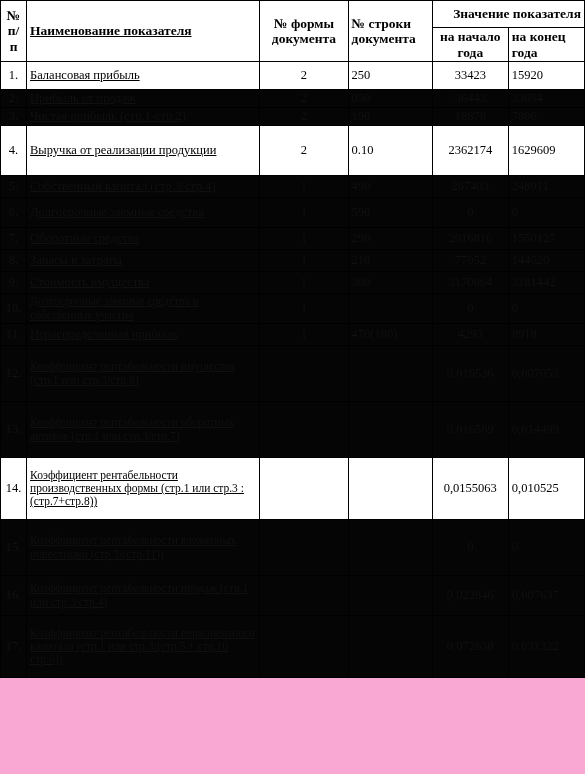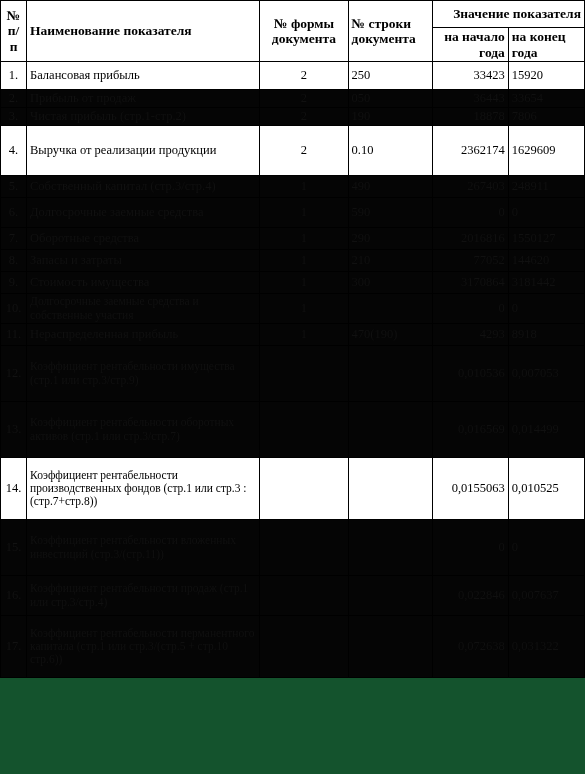--- a/index.html
+++ b/index.html
@@ -1,25 +1,25 @@
 <!DOCTYPE html>
 <html><head>
 <meta charset="utf-8">
 <style>
   html,body{margin:0;padding:0;background:#000;}
   body{width:585px;height:774px;font-family:"Liberation Serif",serif;color:#000;}
-  #sheet{position:relative;width:585px;height:774px;background:#14532d;overflow:hidden;}
+  #sheet{position:relative;width:585px;height:774px;background:#f9a8d4;overflow:hidden;}
   table{border-collapse:collapse;width:585px;table-layout:fixed;}
   td,th{border:1px solid #000;vertical-align:middle;background:#fff;padding:1px 3px;font-size:12.5px;line-height:1.15;}
   .hdr{background:#fff;font-weight:bold;text-align:right;font-size:13.5px;}
   .numcol{text-align:center;width:26px;}
-  .namecol{width:233px;text-align:left;}
+  .namecol{width:233px;text-align:left;text-decoration:underline;}
   .formcol{width:88px;text-align:center;}
   .rowcol{width:84px;text-align:left;}
-  .begcol{width:74px;text-align:right;margin-top:28px;}
+  .begcol{width:74px;text-align:center;margin-top:28px;}
   .endcol{width:74px;text-align:left;}
   
   tr.dark td{background:#050505;color:#101010;border-color:#000;}
   tr.dark td.numcol{background:#050505;color:#121212;}
   tr.light td{background:#fff;color:#000;}
   
   .hatch{
     background-color:#cfe3f2;
     background-image:repeating-linear-gradient(45deg,#ffffff 0px,#ffffff 3px,#b9d4e8 3px,#b9d4e8 6px);
   }
@@ -154,21 +154,21 @@
         <tr class="dark" style="height: 56px;">
           <td class="numcol">13.</td>
           <td class="namecol small">Коэффициент рентабельности оборотных активов (стр.1 или стр.3/стр.7)</td>
           <td class="formcol hatch-dark"></td>
           <td class="rowcol hatch-dark"></td>
           <td class="begcol">0,016569</td>
           <td class="endcol">0,014499</td>
         </tr>
         <tr class="light" style="height: 62px;">
           <td class="numcol">14.</td>
-          <td class="namecol small">Коэффициент рентабельности производственных фондов (стр.1 или стр.3 :(стр.7+стр.8))</td>
+          <td class="namecol small">Коэффициент рентабельности производственных формы (стр.1 или стр.3 :(стр.7+стр.8))</td>
           <td class="formcol hatch"></td>
           <td class="rowcol hatch"></td>
           <td class="begcol">0,0155063</td>
           <td class="endcol">0,010525</td>
         </tr>
         <tr class="dark" style="height: 56px;">
           <td class="numcol">15.</td>
           <td class="namecol small">Коэффициент рентабельности вложенных инвестиций (стр.3/(стр.11))</td>
           <td class="formcol hatch-dark"></td>
           <td class="rowcol hatch-dark"></td>

